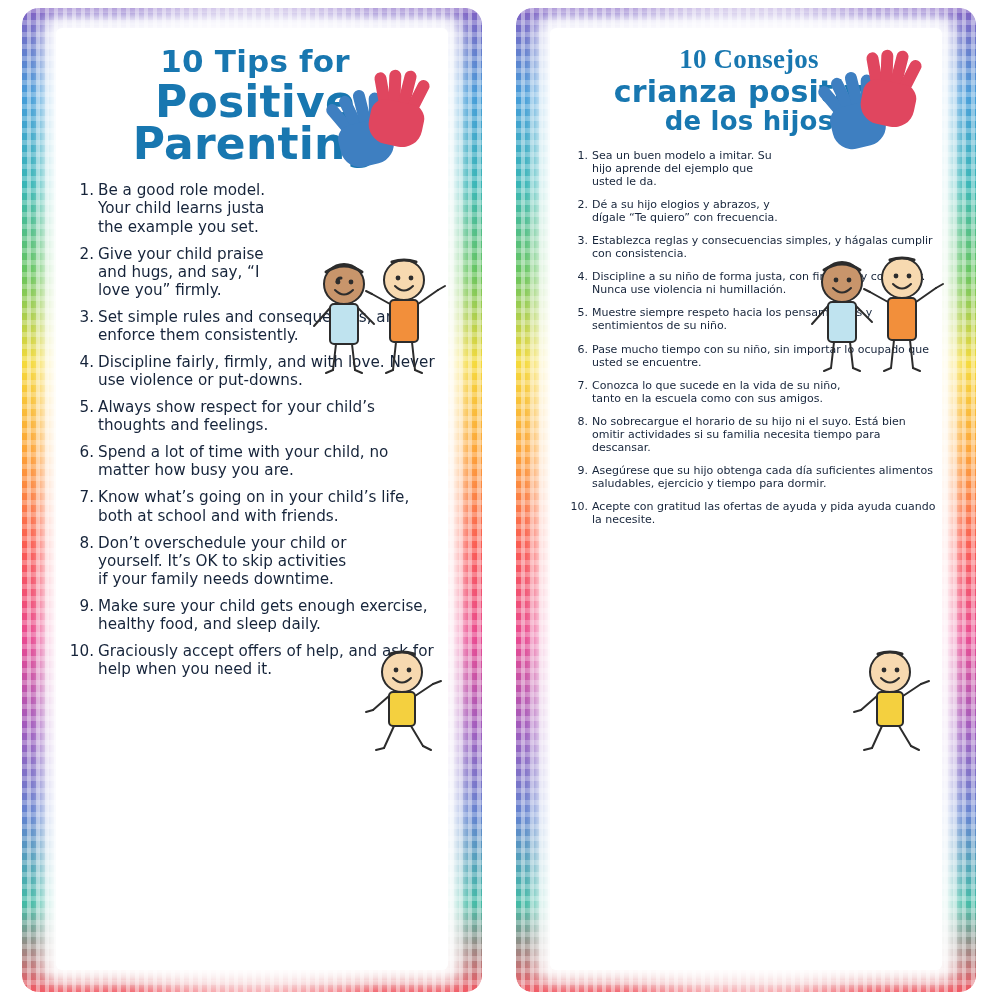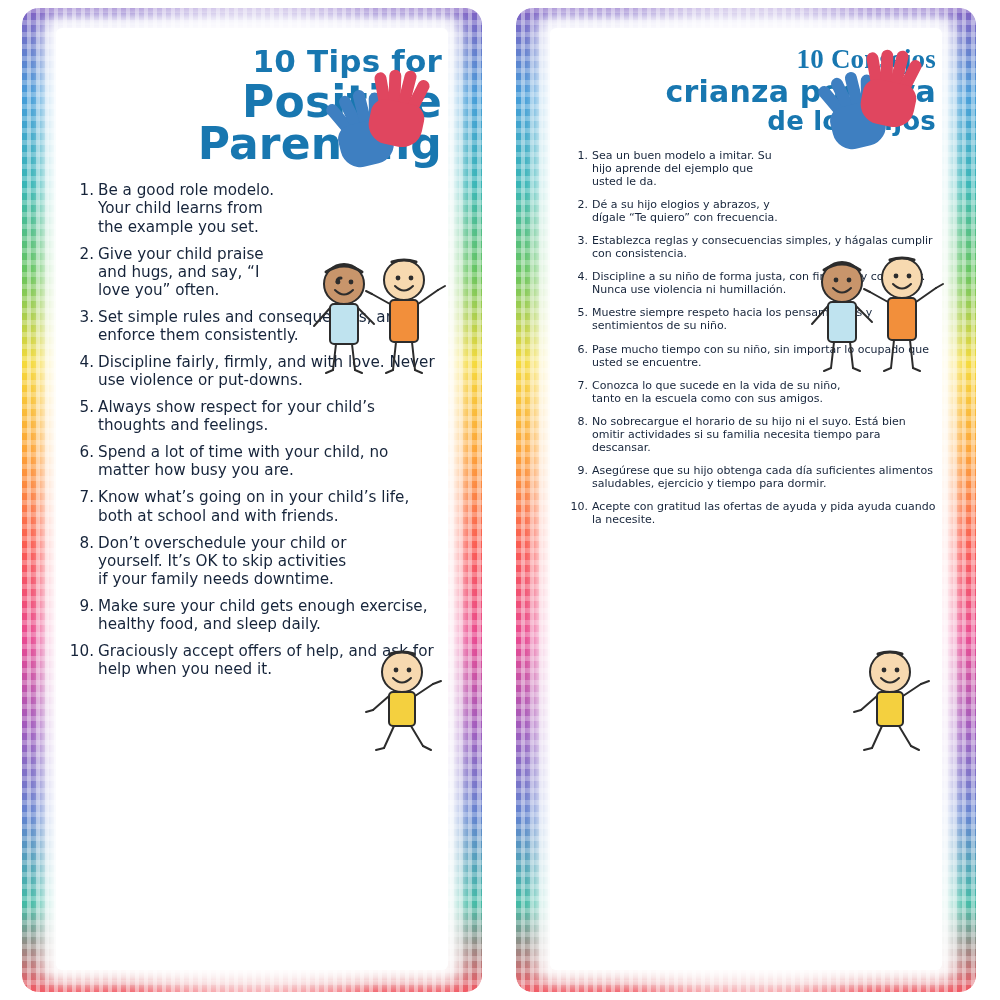--- a/index.html
+++ b/index.html
@@ -88,21 +88,21 @@
   }
 
   .content{
     position:absolute;
     left:46px;right:40px;top:38px;bottom:26px;
     z-index:3;
   }
 
   .title{
     color:#1877b0;
-    text-align:right;
+    text-align:center;
     letter-spacing:.2px;
     margin:0;
     line-height:1.02;
   }
   .title .l1{ display:block; font-size:31px; font-weight:700; }
   .title .l2{ display:block; font-size:44px; font-weight:700; margin-top:2px;}
   .title .l3{ display:block; font-size:44px; font-weight:700; margin-top:-2px;}
   .title-es .l1{ font-size:27px;font-family:Liberation Serif, serif; }
   .title-es .l2{ font-size:27px; margin-top:1px;}
   .title-es .l3{ font-size:30px; margin-top:3px;}
@@ -233,22 +233,22 @@
       </svg>
     </div>
 
     <div class="content">
       <h1 class="title">
         <span class="l1">10 Tips for</span>
         <span class="l2">Positive</span>
         <span class="l3">Parenting</span>
       </h1>
       <ol class="tips">
-        <li class="narrow-top">Be a good role modelo. Your child learns from the example you set.</li>
-        <li class="narrow-top">Give your child praise and hugs, and say, “I love you” often.</li>
+        <li class="narrow-top">Be a good role model. Your child learns justa the example you set.</li>
+        <li class="narrow-top">Give your child praise and hugs, and say, “I love you” firmly.</li>
         <li>Set simple rules and consequences, and enforce them consistently.</li>
         <li>Discipline fairly, firmly, and with love. Never use violence or put-downs.</li>
         <li>Always show respect for your child’s thoughts and feelings.</li>
         <li>Spend a lot of time with your child, no matter how busy you are.</li>
         <li>Know what’s going on in your child’s life, both at school and with friends.</li>
         <li class="narrow-mid">Don’t overschedule your child or yourself. It’s OK to skip activities if your family needs downtime.</li>
         <li>Make sure your child gets enough exercise, healthy food, and sleep daily.</li>
         <li>Graciously accept offers of help, and ask for help when you need it.</li>
       </ol>
     </div>

